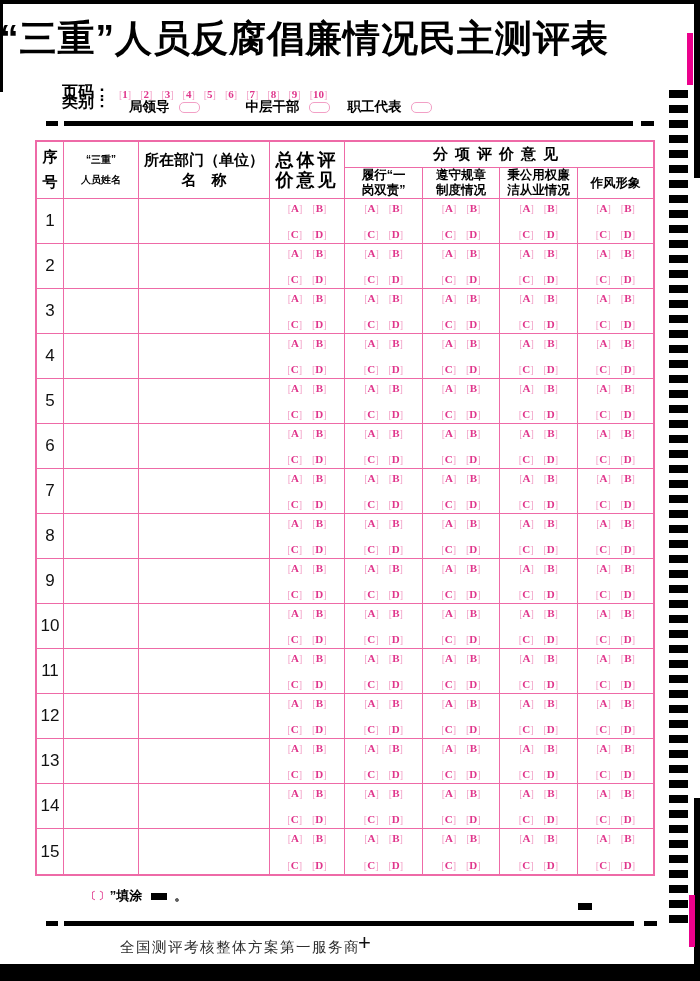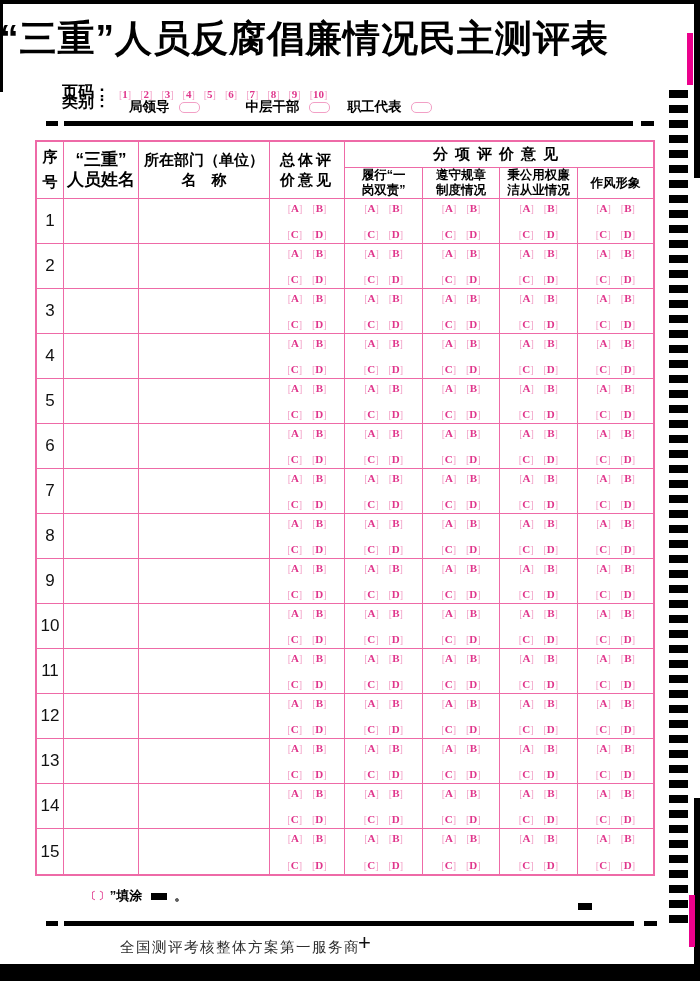--- a/index.html
+++ b/index.html
@@ -48,23 +48,23 @@
               border:2px solid var(--pink);display:grid;background:#fff;
               grid-template-columns:27px 75px 131px 75px 78px 77px 78px 75px;
               grid-template-rows:26px 31px repeat(15,45px);}
   .tc{border-right:1px solid var(--pink);border-bottom:1px solid var(--pink);box-sizing:border-box;
       min-width:0;min-height:0;}
   .tc.lastcol{border-right:none;}
   .tc.lastrow{border-bottom:none;}
   .hcell{display:flex;flex-direction:column;align-items:center;justify-content:space-evenly;
          font-weight:bold;color:#000;text-align:center;}
   .hc-serial{grid-column:1;grid-row:1/3;font-size:15px;}
-  .hc-name{grid-column:2;grid-row:1/3;font-size:17px;line-height:20px;justify-content:center;}
+  .hc-name{grid-column:2;grid-row:1/3;font-size:10px;line-height:20px;justify-content:center;}
   .hc-dept{grid-column:3;grid-row:1/3;font-size:15px;line-height:20px;justify-content:center;}
-  .hc-overall{grid-column:4;grid-row:1/3;font-size:15px;line-height:20px;justify-content:center;letter-spacing:3px;}
+  .hc-overall{grid-column:4;grid-row:1/3;font-size:18px;line-height:20px;justify-content:center;letter-spacing:3px;}
   .hc-group{grid-column:5/9;grid-row:1;font-size:15px;display:flex;align-items:center;justify-content:center;
             font-weight:bold;letter-spacing:7px;}
   .hsub{display:flex;flex-direction:column;align-items:center;justify-content:center;
         font-size:12.5px;font-weight:bold;line-height:15px;text-align:center;}
   .hsub1{grid-column:5;grid-row:2;}
   .hsub2{grid-column:6;grid-row:2;}
   .hsub3{grid-column:7;grid-row:2;}
   .hsub4{grid-column:8;grid-row:2;}
   .serial{display:flex;align-items:center;justify-content:center;font-size:17px;color:#111;}
   .blank-cell{background:#fff;}

